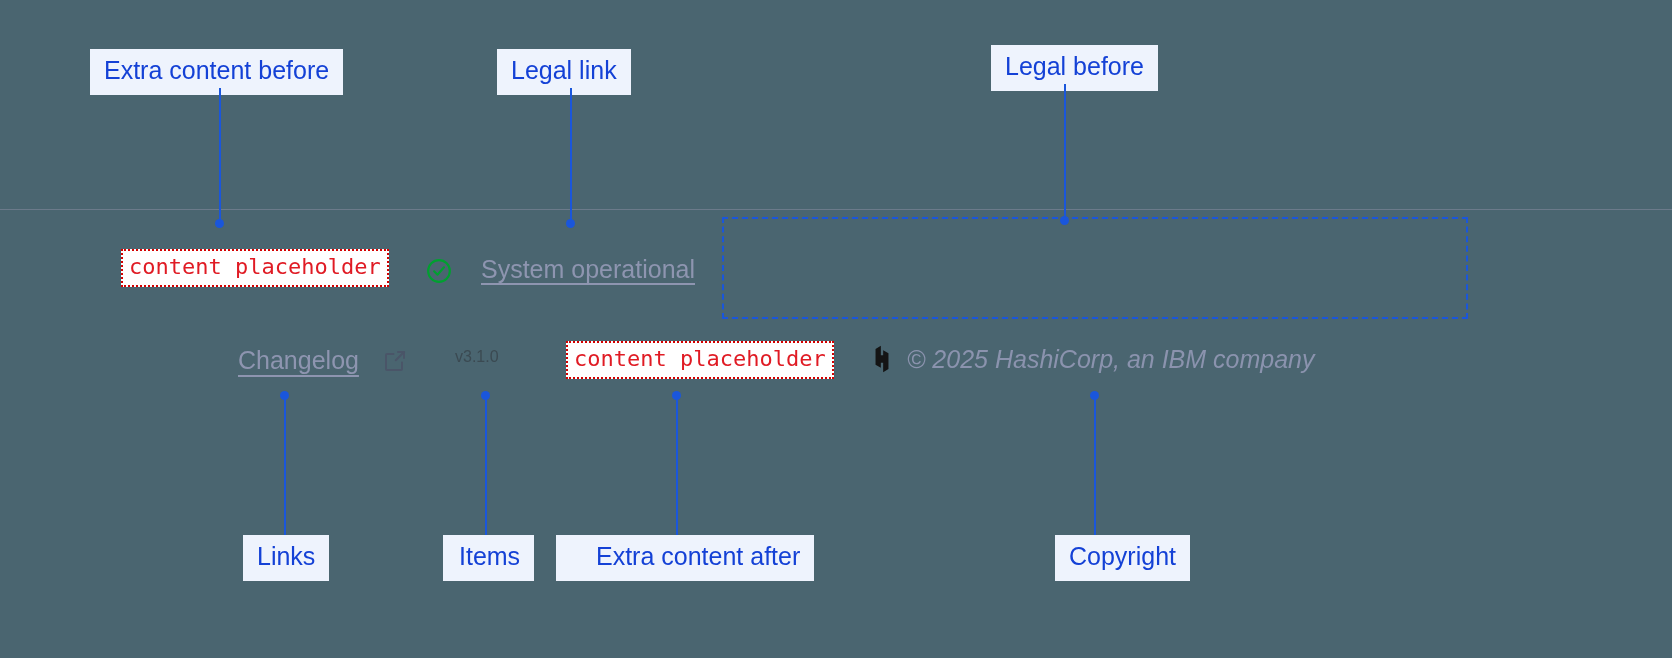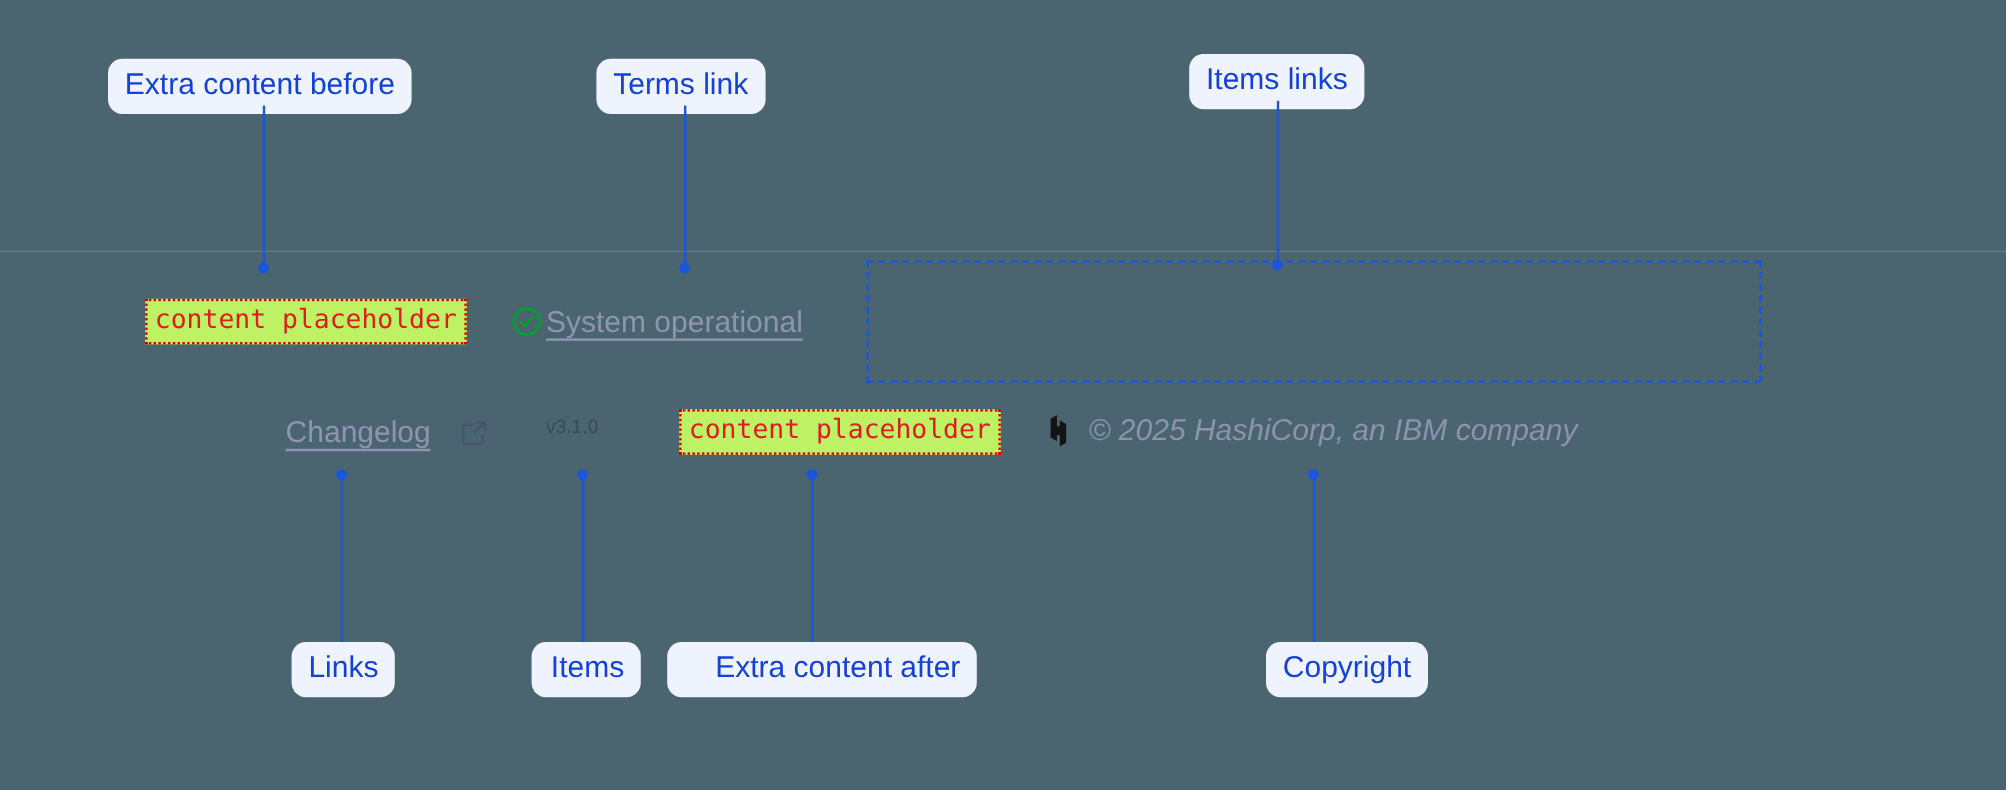--- a/index.html
+++ b/index.html
@@ -15,21 +15,21 @@
   .divider {
     position: absolute; left: 0; top: 209px; width: 1672px; height: 1px;
     background: #6b7a8a;
   }
 
   
   .pill {
     position: absolute;
     background: #eef3fd;
     color: #1441d6;
-    border-radius: 12px;
+    border-radius: 0;
     font-size: 25px;
     line-height: 1;
     padding: 9px 14px 12px 14px;
     white-space: nowrap;
     font-family: "Liberation Sans", sans-serif;
   }
   
   .leader {
     position: absolute;
     width: 2px;
@@ -40,32 +40,32 @@
     width: 9px; height: 9px;
     border-radius: 50%;
     background: #1a56db;
   }
 
   .ph {
     position: absolute;
     font-family: "DejaVu Sans Mono", monospace;
     font-size: 22px;
     color: #e01b24;
-    background: #bef264;
+    background: #ffffff;
     border: 2px dotted #d40000;
     padding: 5px 6px 7px 6px;
     line-height: 1;
     white-space: nowrap;
   }
 
   .status {
     position: absolute;
     display: flex;
-    align-items: flex-start;
-    gap: 3px;
+    align-items: flex-end;
+    gap: 29px;
   }
   .status .label {
     font-size: 25px;
     color: #8e95b0;
     text-decoration: underline;
     text-underline-offset: 5px;
     white-space: nowrap;
   }
   .check-icon { width: 26px; height: 26px; display: block; }
 
@@ -134,25 +134,25 @@
 <body>
 
 <div id="stage">
 
   <div class="divider"></div>
 
   <div class="pill" style="left:90px; top:49px;">Extra content before</div>
   <div class="leader" style="left:219px; top:88px; height:135px;"></div>
   <div class="dot" style="left:215px; top:219px;"></div>
 
-  <div class="pill" style="left:497px; top:49px;">Terms link</div>
+  <div class="pill" style="left:497px; top:49px;">Legal link</div>
   <div class="leader" style="left:570px; top:88px; height:135px;"></div>
   <div class="dot" style="left:566px; top:219px;"></div>
 
-  <div class="pill" style="left:991px; top:45px;">Items links</div>
+  <div class="pill" style="left:991px; top:45px;">Legal before</div>
   <div class="leader" style="left:1064px; top:84px; height:136px;"></div>
   <div class="dot" style="left:1060px; top:216px;"></div>
 
   <div class="ph" style="left:121px; top:249px;">content placeholder</div>
 
   <div class="status" style="left:426px; top:255px;">
     <span>
       <svg class="check-icon" viewBox="0 0 24 24" fill="none" stroke="#00a030" stroke-width="2" stroke-linecap="round" stroke-linejoin="round">
         <circle cx="12" cy="12" r="10"></circle>
         <polyline points="7.5,12.3 10.6,15.4 16.6,8.6"></polyline>

